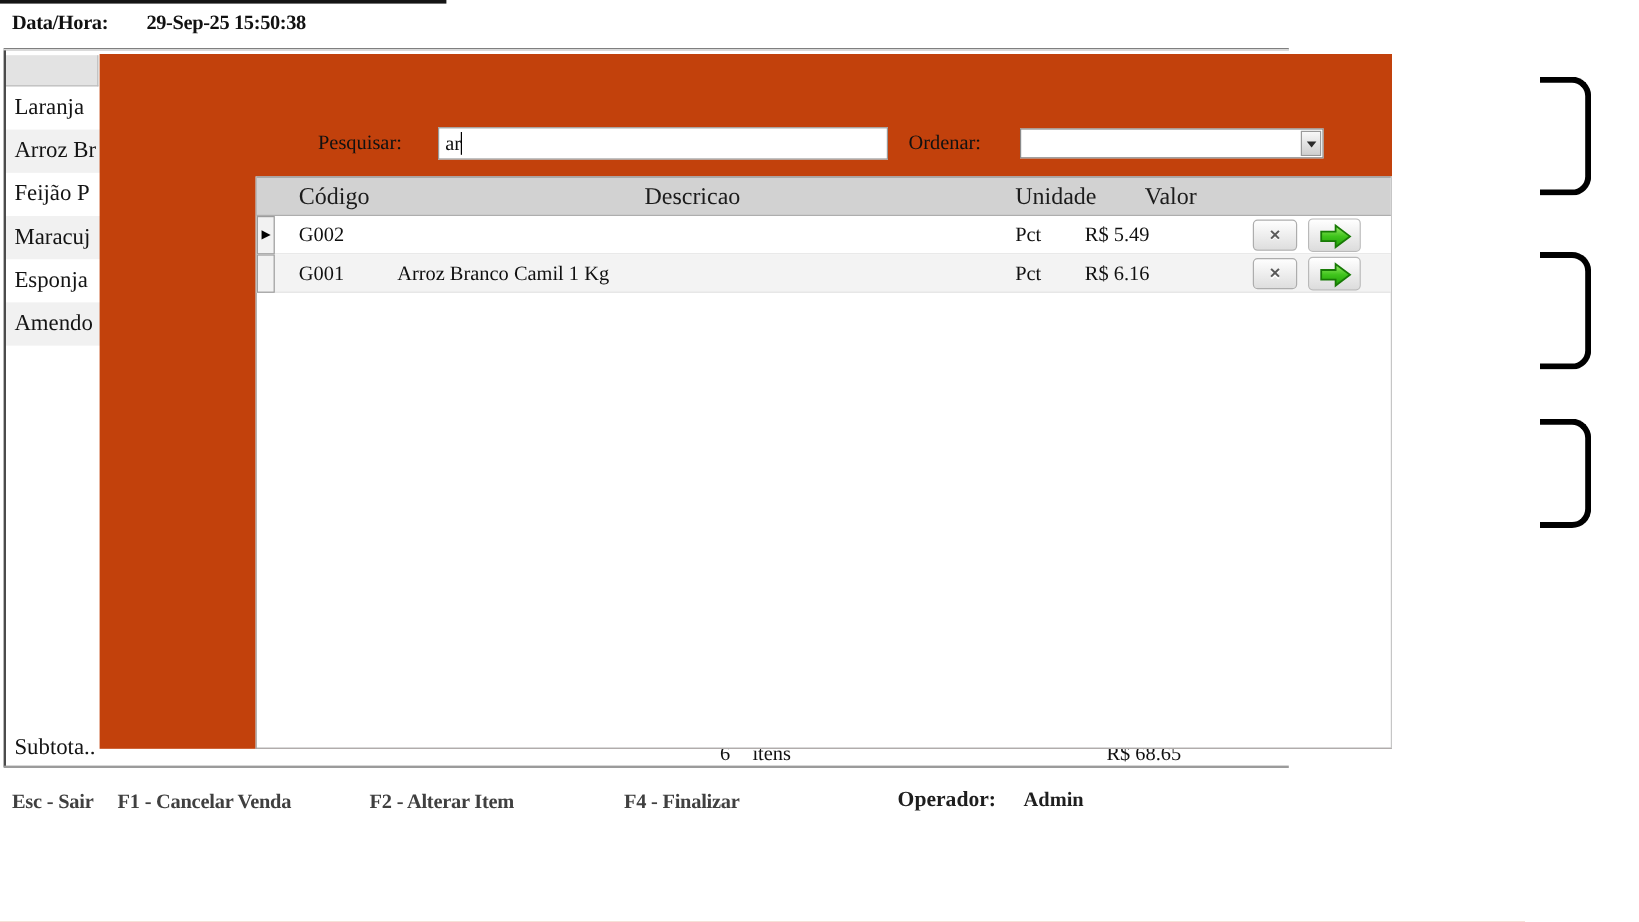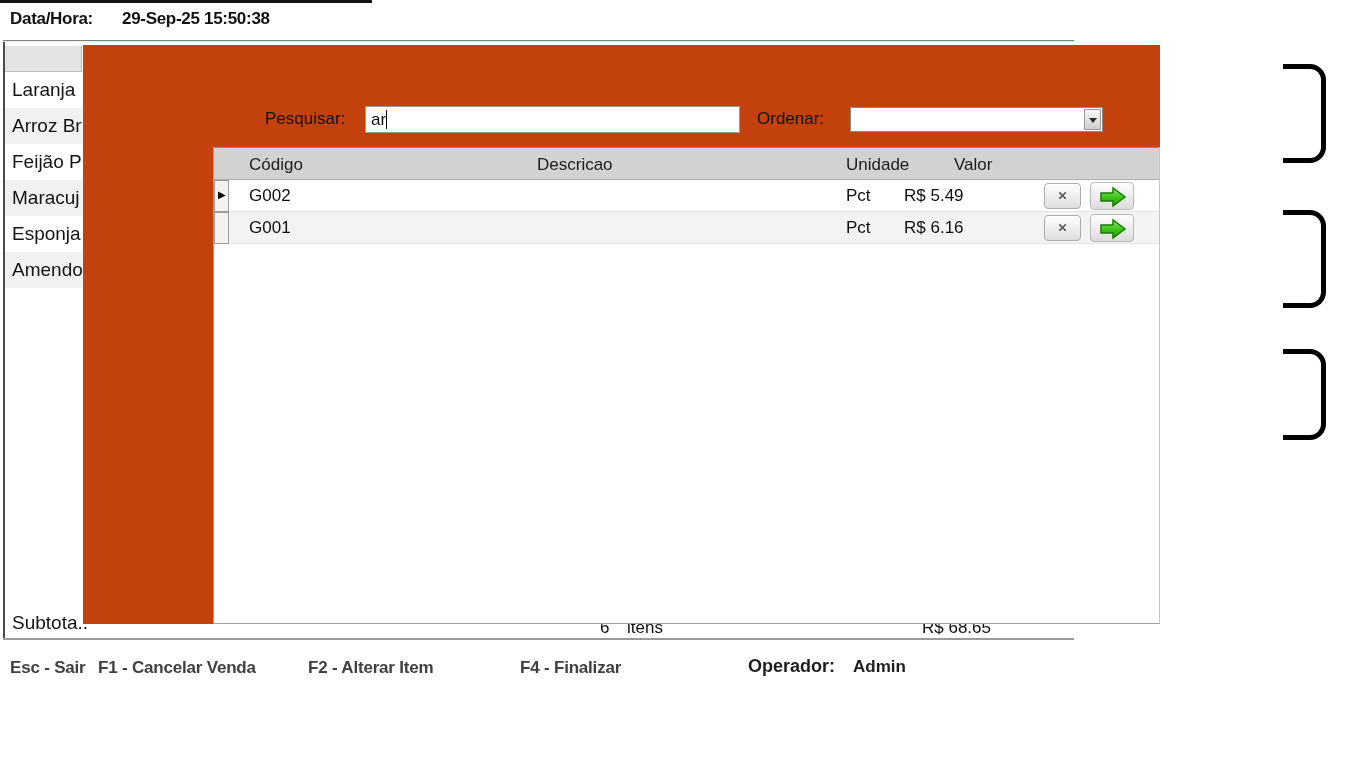--- a/index.html
+++ b/index.html
@@ -1,17 +1,17 @@
 <!DOCTYPE html>
 <html><head>
 <meta charset="utf-8">
 <style>
   * { margin:0; padding:0; box-sizing:border-box; }
   html,body { width:1366px; height:768px; background:#fff; font-family:"Liberation Sans", sans-serif; color:#111; overflow:hidden; }
-  .abs { position:absolute; }
+  .abs { position:absolute;font-family:Liberation Serif, serif; }
 
   
   #topbar-fragment { left:0; top:0; width:372px; height:3px; background:#151515; }
   #dt-label { left:10px; top:9px; font-size:17px; font-weight:bold; letter-spacing:-0.3px; }
   #dt-value { left:122px; top:9px; font-size:17px; font-weight:bold; letter-spacing:-0.3px; }
   #header-sep { left:3px; top:40px; width:1071px; height:2px; background:#7f7f7f; border-bottom:1px solid #efefef; }
 
   
   #win-left-border { left:3px; top:42px; width:2px; height:597px; background:#4b4b4b; z-index:1; }
   #win-bottom-border { left:3px; top:638px; width:1071px; height:2px; background:#9b9b9b; z-index:1; }
@@ -30,21 +30,21 @@
   #search-box { left:282px; top:61px; width:375px; height:27px; border:1px solid #999; background:#fff; font-size:17px; line-height:25px; padding-left:5px; white-space:nowrap; }
   .caret { display:inline-block; width:1px; height:19px; background:#000; vertical-align:-4px; }
   #order-label { left:674px; top:64px; font-size:17px; }
   #order-combo { left:767px; top:62px; width:253px; height:25px; border:1px solid #8a8a8a; background:#fff; }
   #combo-btn { position:absolute; right:1px; top:1px; width:17px; height:21px; background:linear-gradient(#f8f8f8,#cfcfcf); border:1px solid #9a9a9a; }
   #combo-btn .tri { position:absolute; left:4px; top:8px; width:0; height:0; border-left:4px solid transparent; border-right:4px solid transparent; border-top:5px solid #2b2b2b; }
 
   
   #grid { left:130px; top:102px; width:947px; height:477px; border-left:1px solid #a0a0a0; border-right:1px solid #c6c6c6; border-bottom:1px solid #a0a0a0; background:#fff; }
   #grid-header { position:absolute; left:0; top:0; width:100%; height:33px; background:#d2d2d2; border-top:1px solid #8f8f8f; border-bottom:1px solid #aeaeae; }
-  .th { position:absolute; top:0; height:33px; line-height:33px; font-size:17px; color:#1c1c1c; }
+  .th { position:absolute; top:0; height:33px; line-height:33px; font-size:20px; color:#1c1c1c; }
   #th-codigo { left:35px; } #th-desc { left:323px; } #th-unidade { left:632px; } #th-valor { left:740px; }
   .grid-row { position:absolute; left:0; width:100%; height:32px; border-bottom:1px solid #e4e4e4; }
   #row-0 { top:33px; background:#fff; }
   #row-1 { top:65px; background:#f3f3f3;padding-left:44px; }
   .rowhdr { position:absolute; left:0; top:0; width:15px; height:32px; background:#f2f2f2; border:1px solid #9c9c9c; }
   .rowhdr .sel { position:absolute; left:3px; top:8px; font-size:10px; color:#000; }
   .cell { position:absolute; top:0; height:32px; line-height:32px; font-size:17px; color:#101010; white-space:nowrap; }
   .c-codigo { left:35px; } .c-desc { left:117px; } .c-unidade { left:632px; }
   .c-valor { left:690px; width:127px; text-align:left; }
   .btn-x { position:absolute; left:830px; top:3px; width:37px; height:26px; border:1px solid #adadad; border-radius:4px; background:linear-gradient(#fefefe,#dedede); text-align:center; line-height:24px; font-size:12px; font-weight:bold; color:#5a5a5a; text-shadow:0 1px 0 #fff; cursor:pointer; }
@@ -124,20 +124,21 @@
           </linearGradient>
             </defs>
           <path d="M2 7 L14 7 L14 2 L26 11 L14 20 L14 15 L2 15 Z" fill="url(#g1)" stroke="#187a06" stroke-width="1.5"></path>
         </svg>
       </div>
     </div>
 
     <div class="grid-row" id="row-1">
       <div class="rowhdr"></div>
       <span class="cell c-codigo">G001</span>
+      <span class="cell c-desc">Arroz Branco Camil 1 Kg</span>
       <span class="cell c-unidade">Pct</span>
       <span class="cell c-valor">R$ 6.16</span>
       <div class="btn-x"><span>✕</span></div>
       <div class="btn-go">
         <svg width="28" height="22" viewBox="0 0 28 22">
           <path d="M2 7 L14 7 L14 2 L26 11 L14 20 L14 15 L2 15 Z" fill="url(#g1)" stroke="#187a06" stroke-width="1.5"></path>
         </svg>
       </div>
     </div>
   </div>

